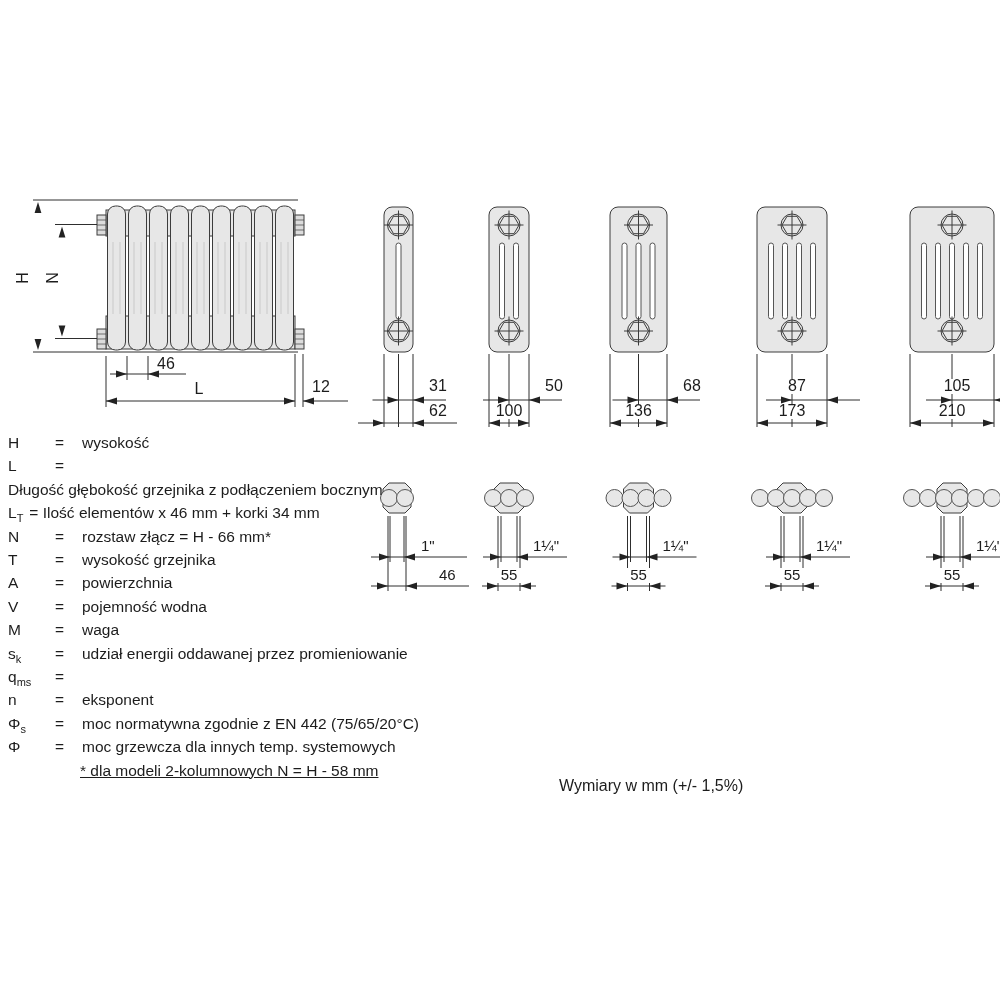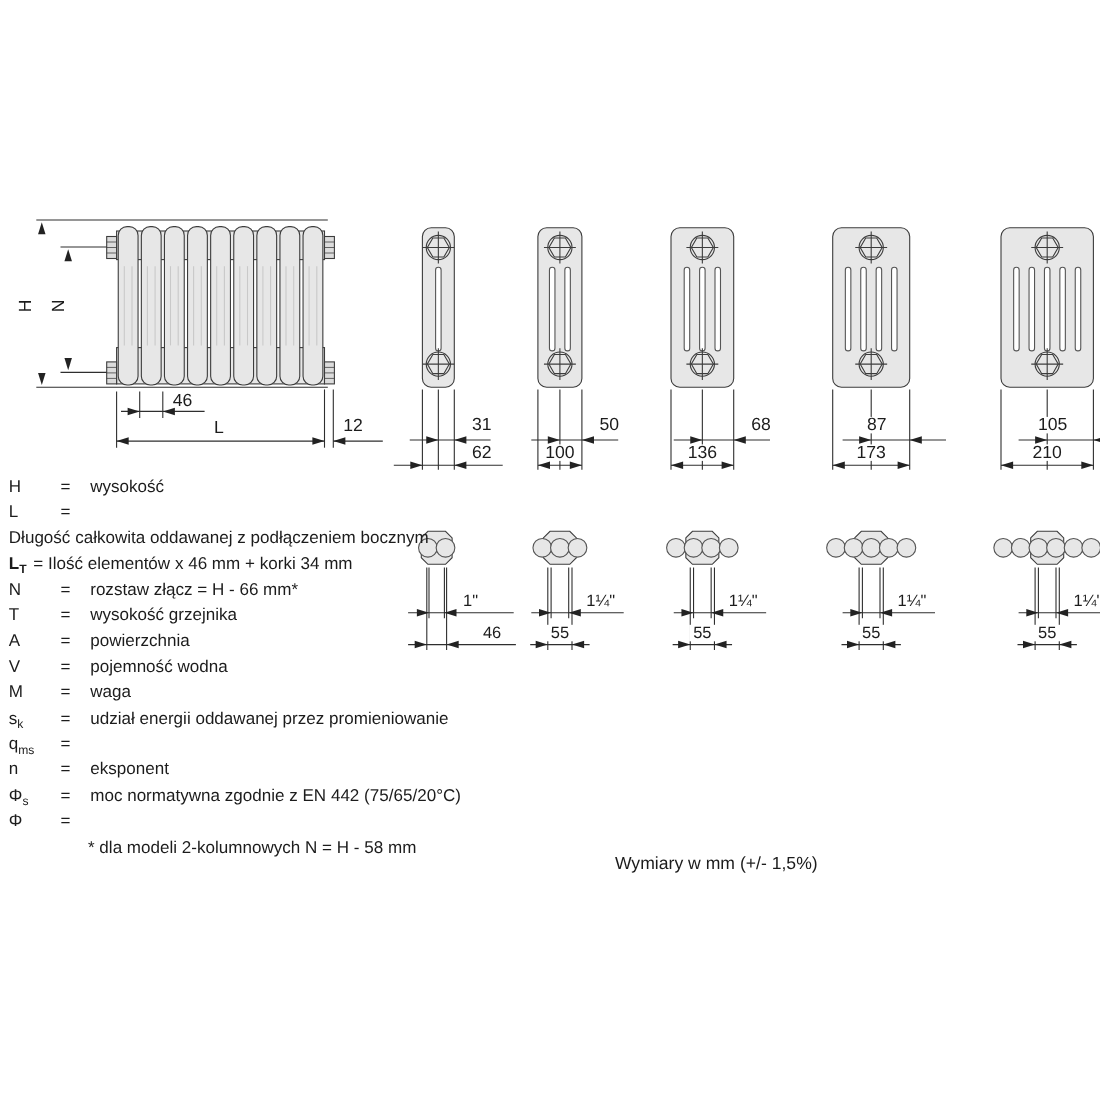--- a/index.html
+++ b/index.html
@@ -4,22 +4,22 @@
 <style>
   html,body{margin:0;padding:0;background:#fff;}
   .stage{position:relative;width:1000px;height:1000px;background:#fff;overflow:hidden;
          font-family:"Liberation Sans","DejaVu Sans",sans-serif;color:#1c1c1c;}
   #drawing{position:absolute;left:0;top:0;}
   .legend{position:absolute;left:8px;top:431px;width:480px;font-size:15.5px;line-height:23.4px;}
   .lrow{display:flex;white-space:nowrap;}
   .sym{width:47px;flex:0 0 47px;}
   .eq{width:27px;flex:0 0 27px;}
   .lrow sub{font-size:11px;line-height:0;}
-  .full-ind{padding-left:72px;}
-  .inline-sym{margin-right:6px;font-weight:bold;}
+  .full-ind{padding-left:72px;text-decoration:underline;}
+  .inline-sym{margin-right:6px;}
   .footer-note{position:absolute;left:559px;top:777px;font-size:16px;}
   svg text{font-family:"Liberation Sans","DejaVu Sans",sans-serif;fill:#1c1c1c;}
 </style>
 </head>
 <body>
 
 <div class="stage">
   <svg id="drawing" width="1000" height="1000" viewBox="0 0 1000 1000">
       <rect x="106" y="210" width="189" height="26" fill="#e7e7e7" stroke="#3c3c3c"></rect>
       <rect x="106" y="316" width="189" height="33" fill="#e7e7e7" stroke="#3c3c3c"></rect>
@@ -307,21 +307,21 @@
       <div class="lrow">
         <span class="sym"><span>H</span></span>
         <span class="eq">=</span>
         <span>wysokość</span>
       </div>
       <div class="lrow">
         <span class="sym"><span>L</span></span>
         <span class="eq">=</span>
       </div>
       <div class="lrow">
-        <span>Długość całkowita oddawanej z podłączeniem bocznym</span>
+        <span>Długość głębokość grzejnika z podłączeniem bocznym</span>
       </div>
       <div class="lrow">
         <span class="inline-sym"><span>L</span><sub>T</sub></span>
         <span>= Ilość elementów x 46 mm + korki 34 mm</span>
       </div>
       <div class="lrow">
         <span class="sym"><span>N</span></span>
         <span class="eq">=</span>
         <span>rozstaw złącz = H - 66 mm*</span>
       </div>
@@ -360,19 +360,20 @@
         <span>eksponent</span>
       </div>
       <div class="lrow">
         <span class="sym"><span>Φ</span><sub>s</sub></span>
         <span class="eq">=</span>
         <span>moc normatywna zgodnie z EN 442 (75/65/20°C)</span>
       </div>
       <div class="lrow">
         <span class="sym"><span>Φ</span></span>
         <span class="eq">=</span>
+        <span>moc grzewcza dla innych temp. systemowych</span>
       </div>
       <div class="lrow">
         <span class="full-ind">* dla modeli 2-kolumnowych N = H - 58 mm</span>
       </div>
     </div>
   <div class="footer-note">Wymiary w mm (+/- 1,5%)</div>
 </div>
 
 </body></html>

